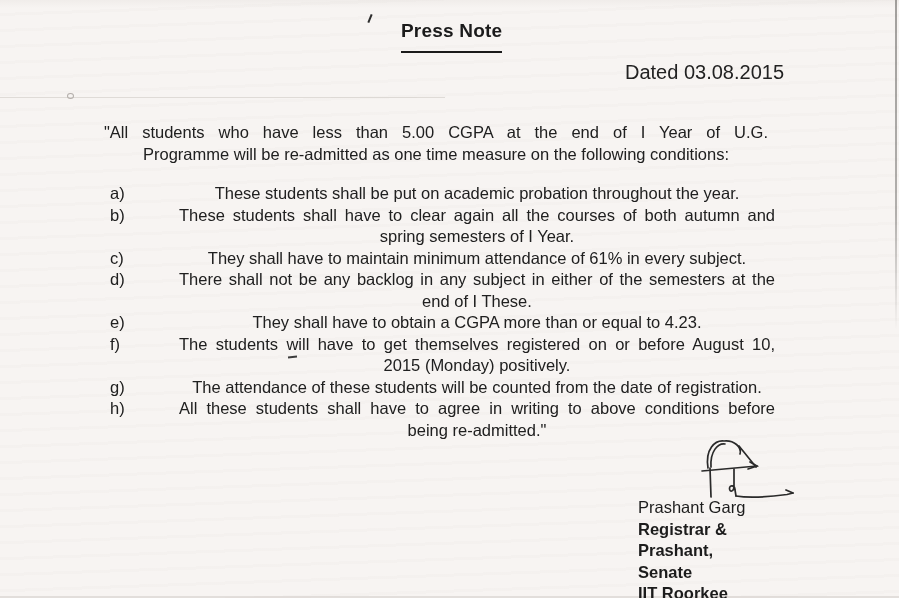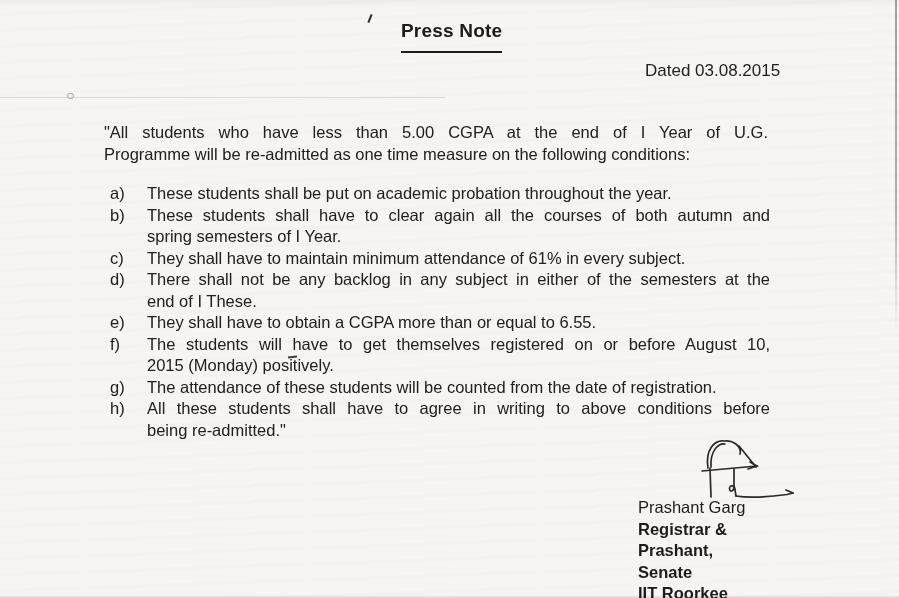--- a/index.html
+++ b/index.html
@@ -32,36 +32,36 @@
 
   .doc-title {
     position: absolute; left: 371px; top: 20px;
     font-size: 19px; font-weight: 700; letter-spacing: 0.2px;
     color: #1b1b1b;
     border-bottom: 2px solid #1b1b1b;
     padding-bottom: 9px;
     margin-left: 30px;
   }
   .dated {
-    position: absolute; left: 645px; top: 61px;
-    font-size: 17px; color: #222; text-align: right;
+    position: absolute; left: 625px; top: 61px;
+    font-size: 20px; color: #222; text-align: right;
   }
 
   .body-text { font-size: 16.5px; line-height: 21.55px; color: #202020; }
 
   .intro {
     position: absolute; left: 104px; top: 122px; width: 664px;
   }
   .jline { text-align: justify; text-align-last: justify; }
-  .lline { text-align: left; white-space: nowrap; }
+  .lline { text-align: center; white-space: nowrap; }
 
   .conditions { position: absolute; left: 110px; top: 183px; width: 665px; }
   .cond { display: flex; }
   .cond .marker { flex: none; width: 37px; }
-  .cond .content { width: 623px; }
+  .cond .content { width: 623px; margin-left: 32px; }
 
   .sig-scribble { position: absolute; left: 690px; top: 434px; }
 
   .sig-block {
     position: absolute; left: 638px; top: 497px; width: 128px;
     font-size: 16.5px; line-height: 21.6px; color: #1c1c1c;
   }
   .sig-name { text-align: left; font-weight: 400; }
   .sig-role-r { text-align: left; font-weight: 700; }
   .sig-role-l { text-align: left; font-weight: 700; }
@@ -114,21 +114,21 @@
       <div class="marker">d)</div>
       <div class="content">
         <div class="jline">There shall not be any backlog in any subject in either of the semesters at the</div>
         <div class="lline">end of I These.</div>
       </div>
     </div>
 
     <div class="cond">
       <div class="marker">e)</div>
       <div class="content">
-        <div class="lline">They shall have to obtain a CGPA more than or equal to 6.55.</div>
+        <div class="lline">They shall have to obtain a CGPA more than or equal to 4.23.</div>
       </div>
     </div>
 
     <div class="cond">
       <div class="marker">f)</div>
       <div class="content">
         <div class="jline">The students will have to get themselves registered on or before August 10,</div>
         <div class="lline">2015 (Monday) positively.</div>
       </div>
     </div>

